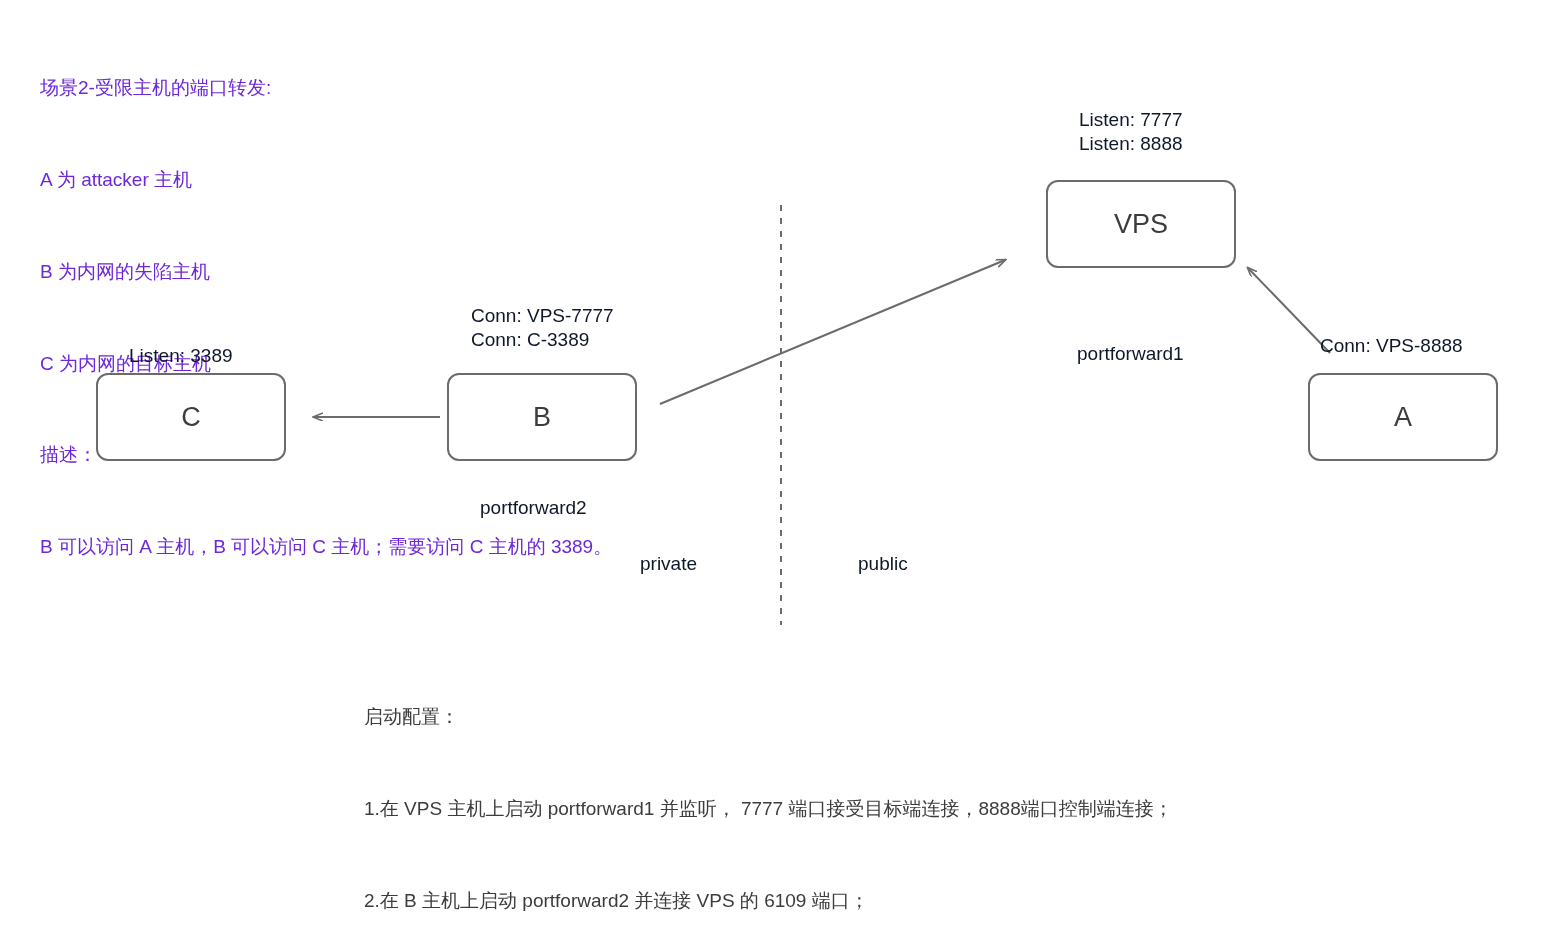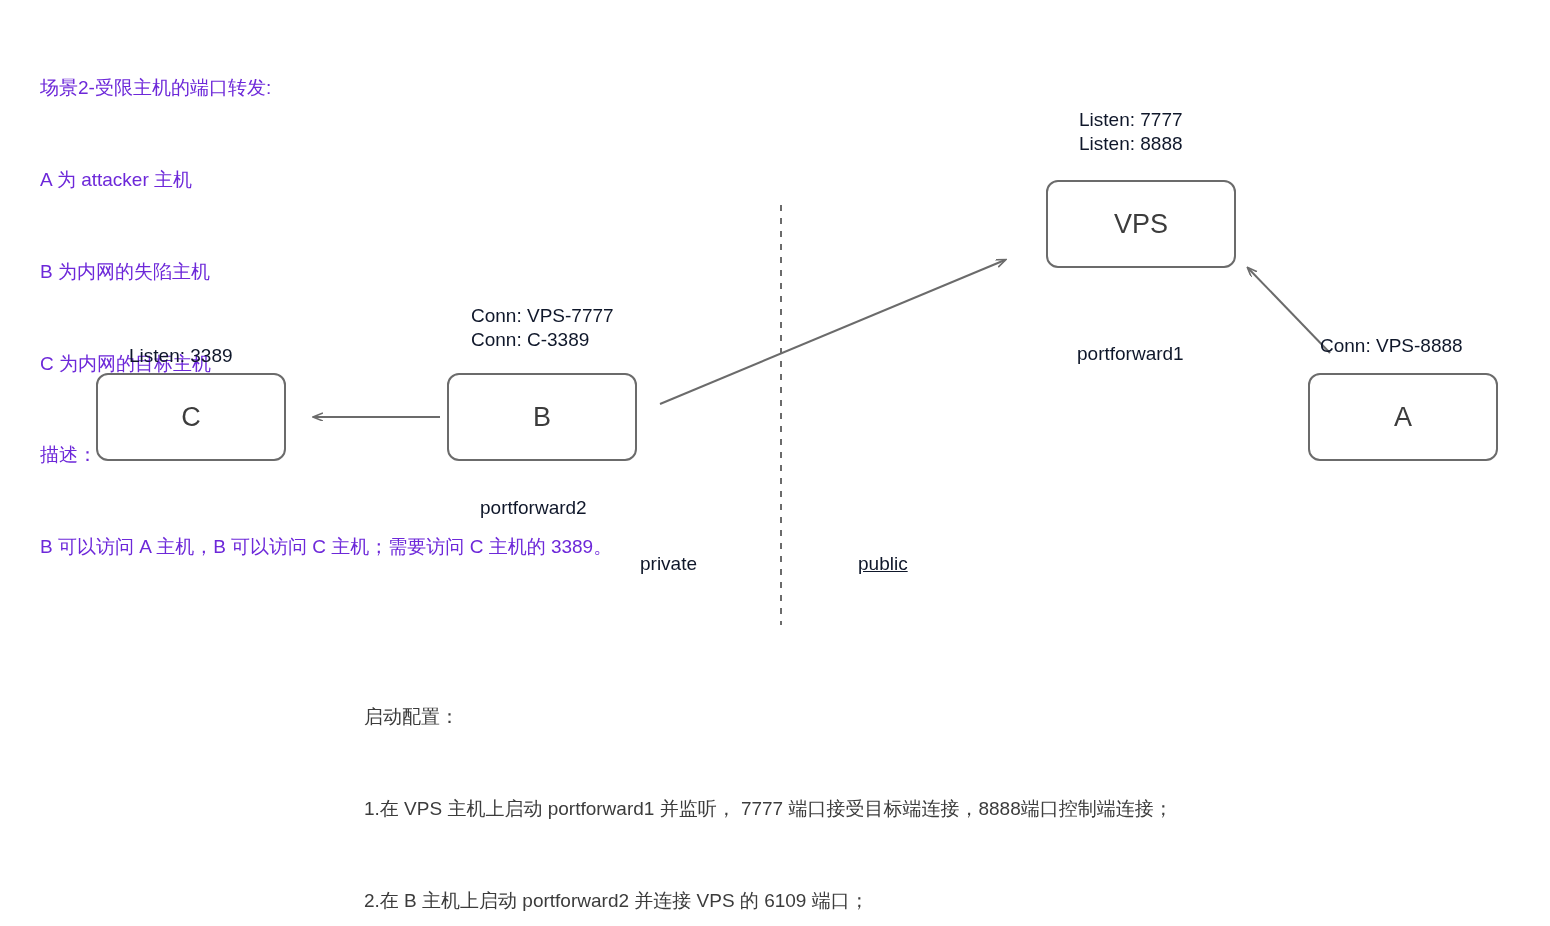--- a/index.html
+++ b/index.html
@@ -58,21 +58,21 @@
   }
   .label.center { text-align: center; }
 
   #vps-listen   { left: 1079px; top: 108px; }
   #vps-pf       { left: 1077px; top: 303px; margin-top: 39px; }
   #c-listen     { left: 129px;  top: 333px; margin-top: 11px; }
   #b-conn       { left: 471px;  top: 304px; }
   #b-pf         { left: 480px;  top: 496px; text-align: right; }
   #a-conn       { left: 1320px; top: 334px; }
   #lbl-private  { left: 640px;  top: 552px; }
-  #lbl-public   { left: 858px;  top: 552px; text-decoration: underline; }
+  #lbl-public   { left: 858px;  top: 552px; }
 
   
   #config {
     left: 364px;
     top: 640px;
     width: 1120px;
     font-size: 19px;
     line-height: 30.8px;
     color: #3c3c3c;
     white-space: pre;

